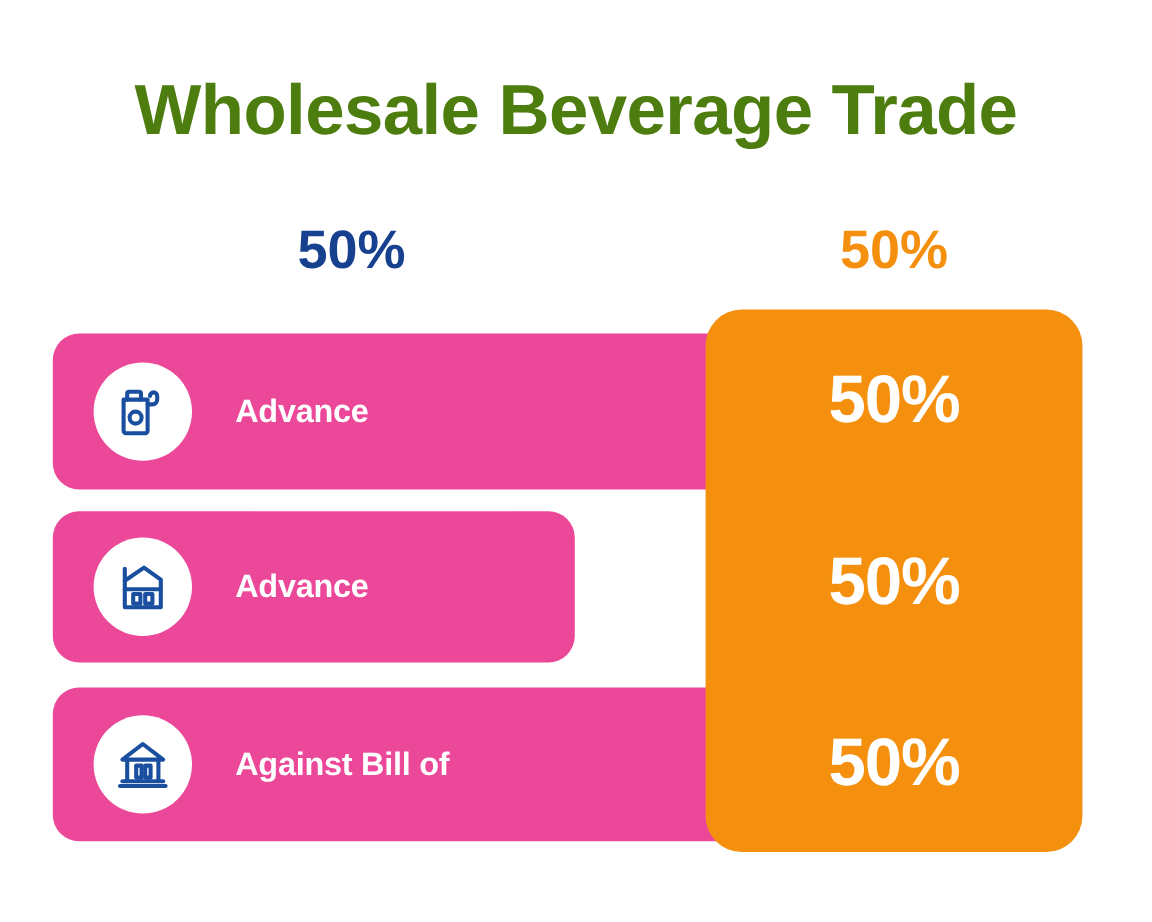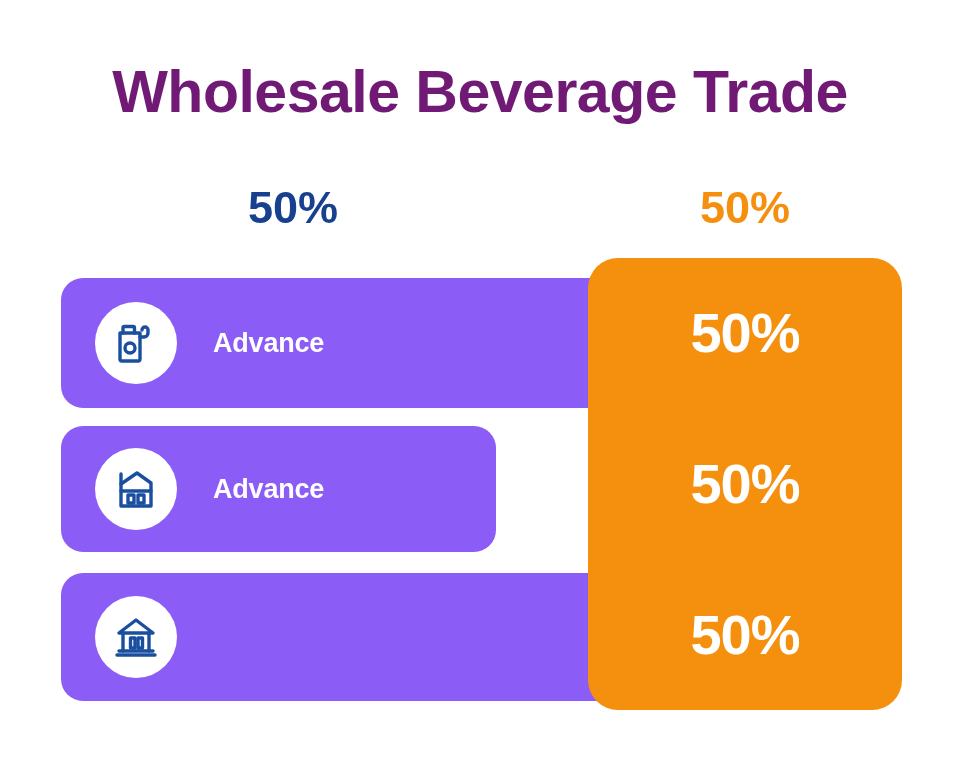--- a/index.html
+++ b/index.html
@@ -23,21 +23,21 @@
   
   #chart-title {
     position: absolute;
     left: 0;
     top: 62px;
     width: 960px;
     text-align: center;
     font-size: 59px;
     font-weight: 700;
     letter-spacing: -0.5px;
-    color: #701a75;
+    color: #4d7c0f;
     line-height: 1.05;
     white-space: nowrap;
   }
 
   
   .col-header {
     position: absolute;
     top: 185px;
     font-size: 45px;
     font-weight: 700;
@@ -52,22 +52,22 @@
   }
   #header-right {
     left: 645px;
     width: 200px;
     color: #F5900F;
   }
 
   
   .bar-row {
     position: absolute;
-    left: 61px;
-    background: #8b5cf6;
+    left: 44px;
+    background: #ec4899;
     border-radius: 22px;
     z-index: 1;
   }
   #bar-row-0 { top: 278px;  height: 130px; width: 580px; }
   #bar-row-1 { top: 426px;  height: 126px; width: 435px; }
   #bar-row-2 { top: 573px;  height: 128px; width: 580px; }
 
   .icon-badge {
     position: absolute;
     left: 34px;
@@ -171,20 +171,21 @@
         <path d="M7 20 L24 7 l17 13 Z"></path>
         <path d="M11 20 V38"></path>
         <path d="M37 20 V38"></path>
         <path d="M7 38 H41"></path>
         <path d="M5 42 H43"></path>
         <rect x="18.5" y="25" width="4.5" height="10"></rect>
         <rect x="26" y="25" width="4.5" height="10"></rect>
       </svg>
     </div>
     <div class="bar-label">
+      <span>Against Bill of</span>
     </div>
   </div>
 
   <div id="value-panel">
     <div class="value-cell">50%</div>
     <div class="value-cell">50%</div>
     <div class="value-cell">50%</div>
   </div>
 
 </div>

